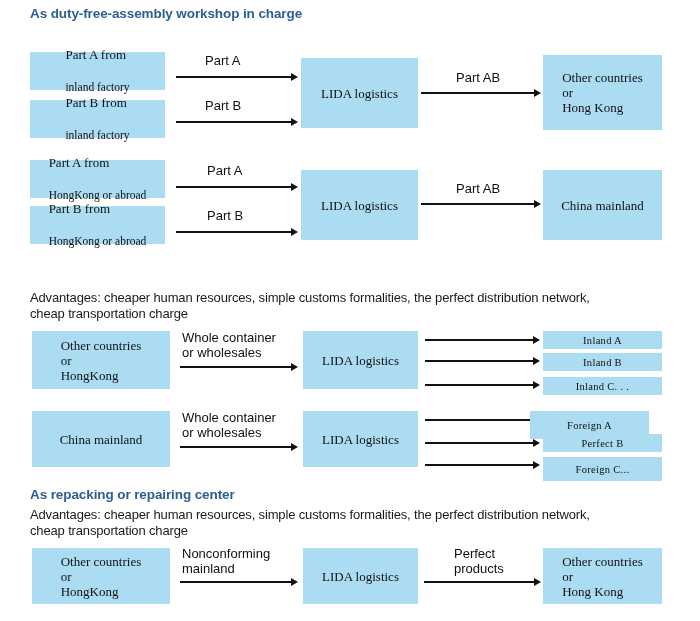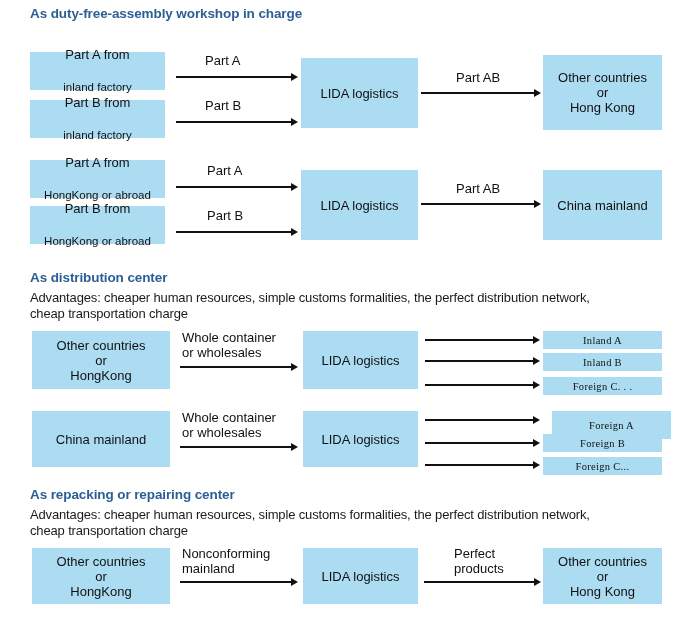--- a/index.html
+++ b/index.html
@@ -34,26 +34,26 @@
     font-size: 13px;
     line-height: 16px;
     letter-spacing: -0.15px;
   }
   .box {
     position: absolute;
     background: #ACDCF2;
     display: flex;
     align-items: center;
     justify-content: center;
-    text-align: center;
     color: #111111;
     font-size: 13px;
     line-height: 15px;
     box-sizing: border-box;
     padding: 0 3px;
+    font-family: Liberation Serif, serif;
   }
   .box .l1, .box .l2, .box .l3 { display: block; }
   .box.small-sub .l2 { font-size: 11.5px; margin-top: 18px; }
   .chip {
     position: absolute;
     background: #ACDCF2;
     display: flex;
     align-items: center;
     justify-content: center;
     color: #111111;
@@ -176,21 +176,20 @@
   <div class="arrow" style="left:421px; top:200px; width:120px;">
     <div class="shaft"></div>
     <div class="head"></div>
   </div>
   <div class="arrow-label" style="left:456px; top:181px;">Part AB</div>
 
   <div class="box" style="left:543px; top:170px; width:119px; height:70px;">
     <span>China mainland</span>
   </div>
 
-  <div class="sec-title" style="left:30px; top:270px;">As distribution center</div>
   <div class="sec-adv" style="left:30px; top:290px; width:660px;">Advantages: cheaper human resources, simple  customs formalities, the perfect distribution network,</div>
   <div class="sec-adv" style="left:30px; top:306px; width:660px;">cheap transportation charge</div>
 
   <div class="box" style="left:32px; top:331px; width:138px; height:58px;">
     <span>
       <span class="l1">Other  countries</span>
       <span class="l2">or</span>
       <span class="l3">HongKong</span>
     </span>
   </div>
@@ -214,21 +213,21 @@
     <div class="shaft"></div>
     <div class="head"></div>
   </div>
   <div class="arrow" style="left:425px; top:381px; width:115px;">
     <div class="shaft"></div>
     <div class="head"></div>
   </div>
 
   <div class="chip" style="left:543px; top:353px; width:119px; height:18px;">Inland B</div>
   <div class="chip" style="left:543px; top:331px; width:119px; height:18px;">Inland  A</div>
-  <div class="chip" style="left:543px; top:377px; width:119px; height:18px;">Foreign C. . .</div>
+  <div class="chip" style="left:543px; top:377px; width:119px; height:18px;">Inland C. . .</div>
 
   <div class="box" style="left:32px; top:411px; width:138px; height:56px;">
     <span>China mainland</span>
   </div>
 
   <div class="arrow" style="left:180px; top:443px; width:118px;">
     <div class="shaft"></div>
     <div class="head"></div>
   </div>
   <div class="arrow-label" style="left:182px; top:410px;">Whole container
@@ -244,23 +243,23 @@
   </div>
   <div class="arrow" style="left:425px; top:439px; width:115px;">
     <div class="shaft"></div>
     <div class="head"></div>
   </div>
   <div class="arrow" style="left:425px; top:461px; width:115px;">
     <div class="shaft"></div>
     <div class="head"></div>
   </div>
 
-  <div class="chip" style="left:552px; top:411px; width:119px; height:28px;">Foreign A</div>
-  <div class="chip" style="left:543px; top:434px; width:119px; height:18px;">Foreign B</div>
-  <div class="chip" style="left:543px; top:457px; width:119px; height:18px;">Foreign C...</div>
+  <div class="chip" style="left:530px; top:411px; width:119px; height:28px;">Foreign A</div>
+  <div class="chip" style="left:543px; top:434px; width:119px; height:18px;">Perfect B</div>
+  <div class="chip" style="left:543px; top:457px; width:119px; height:24px;">Foreign C...</div>
 
   <div class="sec-title" style="left:30px; top:487px;">As repacking or repairing center</div>
   <div class="sec-adv" style="left:30px; top:507px; width:660px;">Advantages: cheaper human resources, simple  customs formalities, the perfect distribution network,</div>
   <div class="sec-adv" style="left:30px; top:523px; width:660px;">cheap transportation charge</div>
 
   <div class="box" style="left:32px; top:548px; width:138px; height:56px;">
     <span>
       <span class="l1">Other  countries</span>
       <span class="l2">or</span>
       <span class="l3">HongKong</span>

